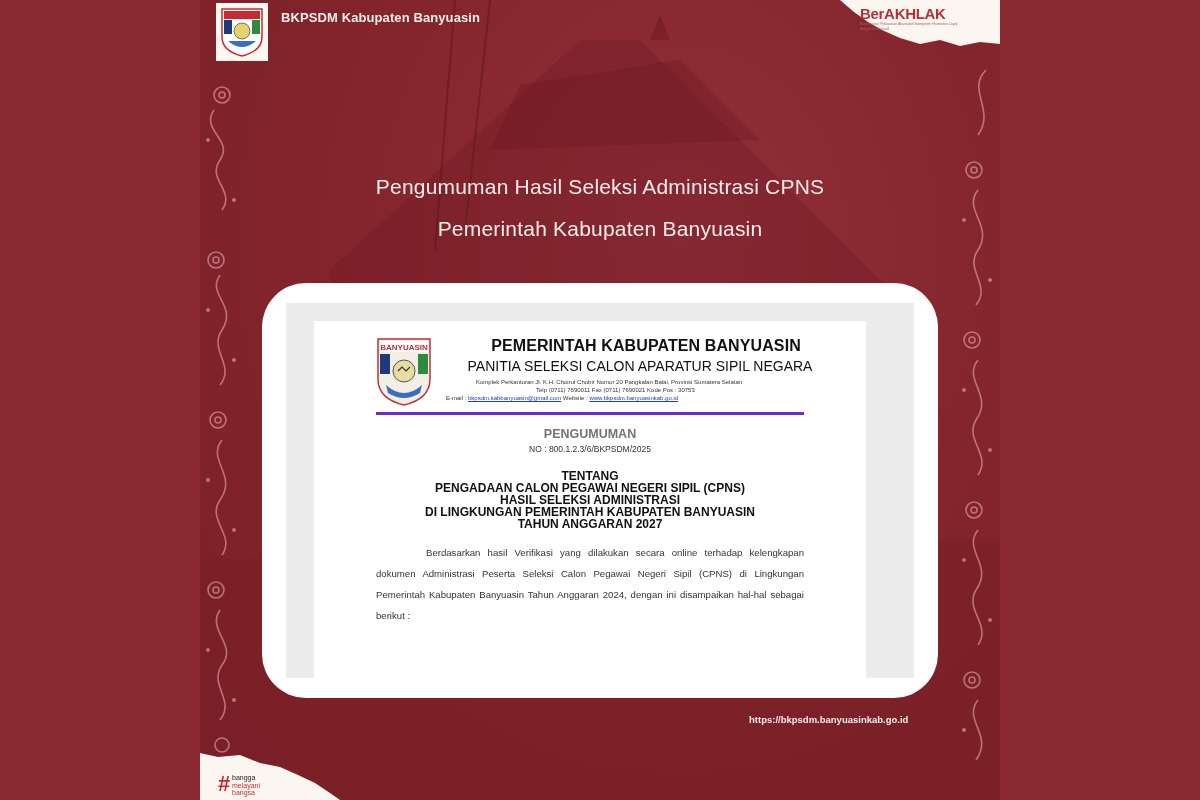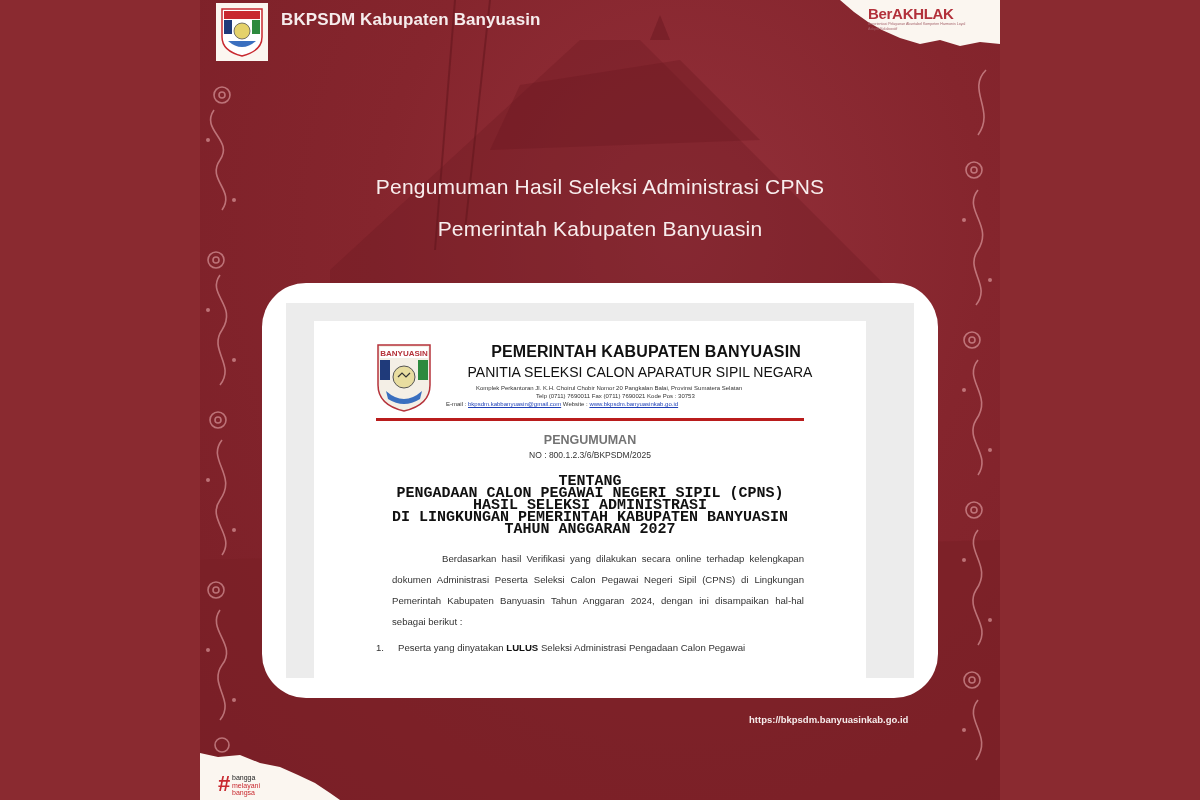--- a/index.html
+++ b/index.html
@@ -13,48 +13,48 @@
   .building { position: absolute; left: 0; top: 0; width: 800px; height: 800px; pointer-events: none; }
 
   .ornament { position: absolute; top: 0; width: 44px; height: 800px; opacity: 0.55; }
   .ornament.left { left: 0; }
   .ornament.right { right: 0; top: 60px; height: 740px; }
 
   .torn-top-right { position: absolute; right: 0; top: 0; width: 170px; height: 50px; }
   .torn-bottom-left { position: absolute; left: 0; bottom: 0; width: 140px; height: 55px; }
 
   .logo-box { position: absolute; left: 16px; top: 3px; width: 52px; height: 58px; background: #fbf6f0; padding: 4px; }
-  .brand { position: absolute; left: 81px; top: 10px; color: #f6ecec; font-size: 17px; font-weight: bold; letter-spacing: 0.1px; }
-
-  .berakhlak { position: absolute; right: 22px; top: 5px; width: 110px; }
+  .brand { position: absolute; left: 81px; top: 10px; color: #f6ecec; font-size: 13px; font-weight: bold; letter-spacing: 0.1px; }
+
+  .berakhlak { position: absolute; right: 30px; top: 5px; width: 110px; }
   .berakhlak .word { color: #b2303a; font-weight: bold; font-size: 15px; letter-spacing: -0.3px; }
   .berakhlak .tag { color: #a4626a; font-size: 3.6px; line-height: 4.5px; width: 102px; }
 
   .headline { position: absolute; left: 0; width: 800px; text-align: center; color: #f8eded; font-size: 21px; letter-spacing: 0.2px; margin-top: 9px; }
   .headline.l1 { top: 166px; }
   .headline.l2 { top: 208px; }
 
   .card { position: absolute; left: 62px; top: 283px; width: 676px; height: 415px; background: #ffffff; border-radius: 44px; overflow: hidden; }
   .card-inner { position: absolute; left: 24px; top: 20px; width: 628px; height: 375px; background: #ececec; }
   .doc { position: absolute; left: 28px; top: 18px; width: 552px; height: 357px; background: #ffffff; padding: 0 62px; color: #222; }
 
-  .kop { position: relative; height: 103px; border-bottom: 3px solid #b91c1c; margin-top: 18px; height: 82px; }
+  .kop { position: relative; height: 103px; border-bottom: 3px solid #6d28d9; margin-top: 12px; height: 82px; }
   .kop-emblem { position: absolute; left: 0; top: 4px; width: 56px; height: 70px; }
   .kop-t1 { position: absolute; left: 70px; top: 4px; width: 400px; text-align: center; font-weight: bold; font-size: 16px; color: #111; letter-spacing: 0.1px; }
   .kop-t2 { position: absolute; left: 54px; top: 25px; width: 420px; text-align: center; font-weight: normal; font-size: 14px; color: #111; }
   .kop-addr { position: absolute; left: 100px; top: 46px; font-size: 6px; color: #333; white-space: nowrap; }
   .kop-telp { position: absolute; left: 160px; top: 54px; font-size: 6px; color: #333; white-space: nowrap; }
   .kop-contact { position: absolute; left: 70px; top: 62px; font-size: 6px; color: #333; white-space: nowrap; }
   .kop-contact a { color: #1d3fb7; text-decoration: underline; }
 
   .d-title { text-align: center; font-weight: bold; font-size: 12.5px; margin-top: 12px; color: #737373; }
   .d-no { text-align: center; font-size: 8.5px; margin-top: 3px; color: #333; }
-  .d-about { text-align: center; font-weight: bold; font-size: 15px; color: #111; line-height: 12px; margin-top: 16px; font-family: Liberation Mono, monospace; }
-
-  .d-body { font-size: 9.6px; color: #333; line-height: 21px; text-align: justify; margin-top: 12px; margin-left: 16px; }
+  .d-about { text-align: center; font-weight: bold; font-size: 12px; color: #111; line-height: 12px; margin-top: 16px; }
+
+  .d-body { font-size: 9.6px; color: #333; line-height: 21px; text-align: justify; margin-top: 12px; }
   .d-body .indent { display: inline-block; width: 50px; }
   .d-item { font-size: 9.6px; color: #333; margin-top: 10px; white-space: nowrap; }
   .d-item .num { display: inline-block; width: 22px; }
   .d-item b { color: #111; }
 
   .url { position: absolute; left: 549px; top: 714px; color: #f6ecec; font-size: 9.5px; font-weight: bold; }
 
   .bmb { position: absolute; left: 18px; top: 773px; }
   .bmb .hash { position: absolute; left: 0; top: 0; color: #c8282f; font-size: 22px; font-weight: bold; line-height: 22px; }
   .bmb .words { position: absolute; left: 14px; top: 1px; font-size: 7px; line-height: 7.5px; white-space: nowrap; }
@@ -188,23 +188,20 @@
         <div class="d-about">
           <div>TENTANG</div>
           <div>PENGADAAN CALON PEGAWAI NEGERI SIPIL (CPNS)</div>
           <div>HASIL SELEKSI ADMINISTRASI</div>
           <div>DI LINGKUNGAN PEMERINTAH KABUPATEN BANYUASIN</div>
           <div>TAHUN ANGGARAN 2027</div>
         </div>
 
         <div class="d-body"><span class="indent"></span><span>Berdasarkan hasil Verifikasi yang dilakukan secara online terhadap kelengkapan dokumen Administrasi Peserta Seleksi Calon Pegawai Negeri Sipil (CPNS) di Lingkungan Pemerintah Kabupaten Banyuasin Tahun Anggaran 2024, dengan ini disampaikan  hal-hal sebagai berikut :</span></div>
 
-        <div class="d-item">
-          <span class="num">1.</span><span>Peserta  yang dinyatakan </span><b>LULUS</b><span> Seleksi Administrasi Pengadaan Calon Pegawai</span>
-        </div>
 
       </div>
     </div>
   </div>
 
   <div class="url">https://bkpsdm.banyuasinkab.go.id</div>
 
   <div class="bmb">
     <span class="hash">#</span>
     <div class="words">

